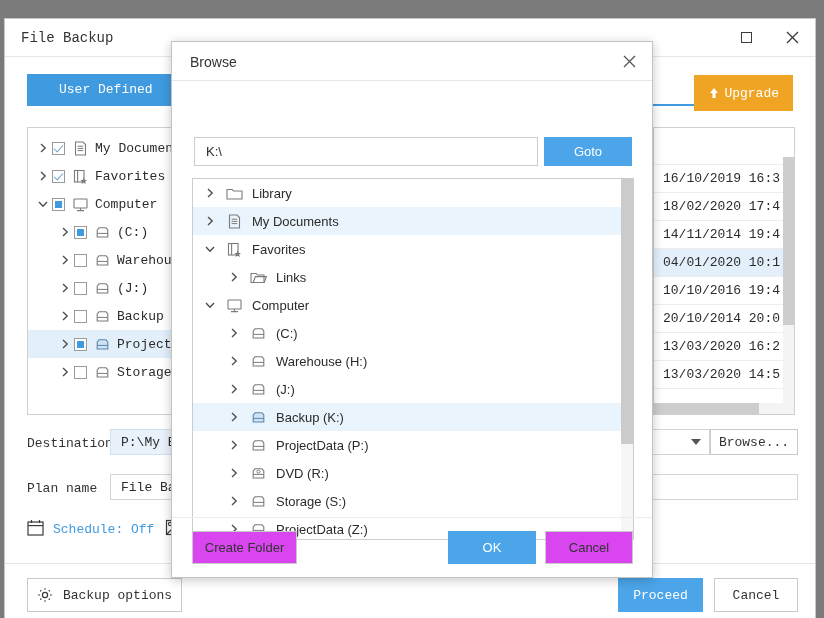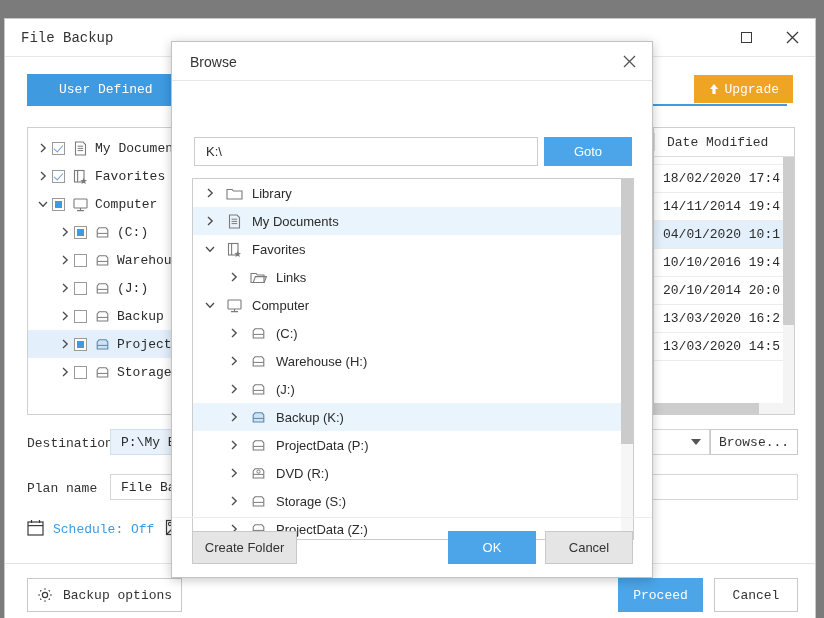--- a/index.html
+++ b/index.html
@@ -98,21 +98,21 @@
     padding-left:9px;font-size:13px;color:#2b2b2b;white-space:nowrap;box-sizing:border-box;
   }
   .rrow.clip{height:8px;}
   .rrow.sel{background:#e3f0fb;}
   .rl-vscroll{position:absolute;right:0;top:29px;width:11px;bottom:11px;background:#f4f4f4;}
   .rl-vthumb{position:absolute;left:0;top:0;width:11px;height:168px;background:#cdcdcd;}
   .rl-hscroll{position:absolute;left:0;bottom:0;height:11px;right:0;background:#f4f4f4;}
   .rl-hthumb{position:absolute;left:0;top:0;height:11px;width:105px;background:#cdcdcd;}
   
   .upgrade{
-    position:absolute;right:22px;top:56px;height:28px;padding:0 14px;
+    position:absolute;right:22px;top:56px;height:36px;padding:0 14px;
     background:#f0a424;color:#fff;font-size:13px;display:flex;align-items:center;gap:4px;
   }
   
   .frow-label{position:absolute;font-size:13px;color:#333;}
   .fld{
     position:absolute;height:26px;border:1px solid #d5d5d5;background:#fff;
     box-sizing:border-box;display:flex;align-items:center;padding-left:10px;
     font-size:13px;color:#2b2b2b;white-space:nowrap;overflow:hidden;
   }
   .fld.hl{background:#e9f2fb;border-color:#cfe0f0;}
@@ -168,21 +168,21 @@
   .mtree-scroll{position:absolute;right:0;top:0;width:12px;height:100%;background:#f6f6f6;}
   .mtree-thumb{position:absolute;left:0;top:0;width:12px;height:265px;background:#cbcbcb;}
   .modal-foot{
     position:absolute;left:0;bottom:0;width:100%;height:60px;
     border-top:1px solid #ececec;box-sizing:border-box;
   }
   .mbtn{
     position:absolute;height:33px;display:flex;align-items:center;justify-content:center;
     font-size:13px;box-sizing:border-box;
   }
-  .mbtn.outline{border:1px solid #c9c9c9;background:#e5e5e5;color:#333;}
+  .mbtn.outline{border:1px solid #c9c9c9;background:#d946ef;color:#333;}
   .mbtn.primary{background:#4ba5e8;color:#fff;}
   svg{display:block;}
 </style>
 </head>
 <body>
 
 <div class="app-window">
 
   <div class="titlebar">
     <div class="title-text">File Backup</div>
@@ -359,25 +359,25 @@
           </span>
           <span class="lbl">Storage (S:)</span>
         </div>
       </div>
     <div class="ltree-scroll">
       <div class="ltree-thumb"></div>
     </div>
   </div>
 
   <div class="right-list">
-    <div class="rl-head">
-      <div class="hcell">Date Modified</div>
-    </div>
     <div class="rl-body" id="rlbody">
         <div class="rrow clip"></div>
+        <div class="rrow">
+          <span>16/10/2019 16:3</span>
+        </div>
         <div class="rrow">
           <span>18/02/2020 17:4</span>
         </div>
         <div class="rrow">
           <span>14/11/2014 19:4</span>
         </div>
         <div class="rrow sel">
           <span>04/01/2020 10:1</span>
         </div>
         <div class="rrow">

